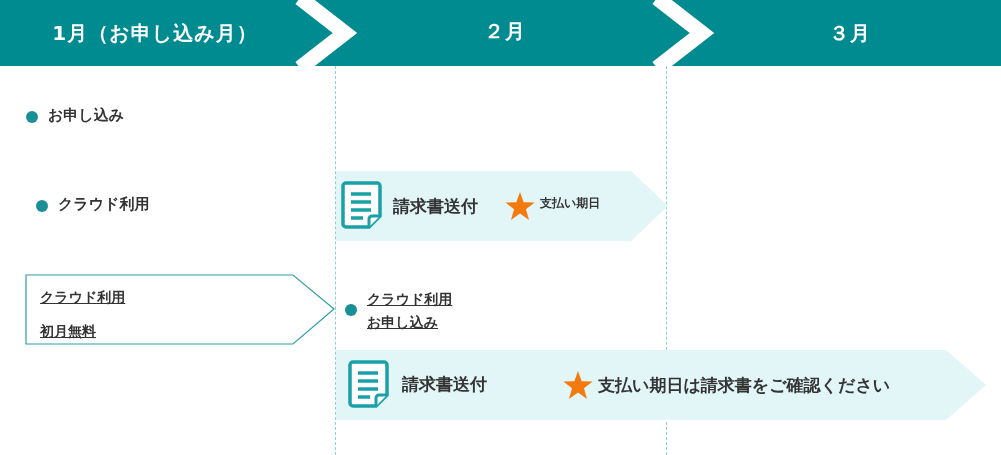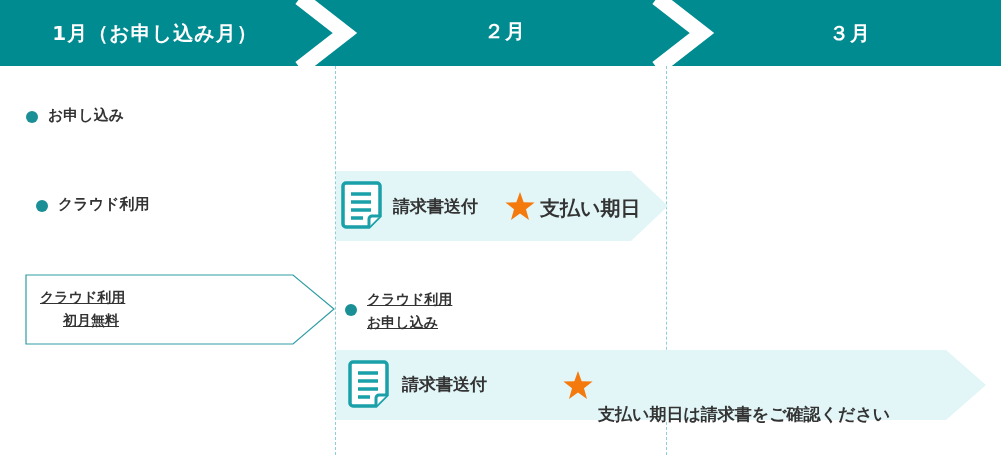--- a/index.html
+++ b/index.html
@@ -42,40 +42,40 @@
   <path d="M39,35 H31 A3,3 0 0 0 28,38 V46" fill="#ffffff" stroke="#1aa0a8" stroke-width="3"></path>
   <line x1="10" y1="13" x2="30" y2="13" stroke="#1aa0a8" stroke-width="3.5"></line>
   <line x1="10" y1="21" x2="30" y2="21" stroke="#1aa0a8" stroke-width="3.5"></line>
   <line x1="10" y1="29" x2="30" y2="29" stroke="#1aa0a8" stroke-width="3.5"></line>
   <line x1="10" y1="37" x2="22" y2="37" stroke="#1aa0a8" stroke-width="3.5"></line>
 </svg>
 <div class="label" style="left:393px;top:195px;font-size:17px;">請求書送付</div>
 <svg class="abs" style="left:505px;top:192px" width="30" height="28" viewBox="0 0 24 23">
   <polygon points="12,0 15,8.5 24,8.7 16.9,14.1 19.4,23 12,17.7 4.6,23 7.1,14.1 0,8.7 9,8.5" fill="#f57a0d"></polygon>
 </svg>
-<div class="label" style="left:540px;top:195px;font-size:20px;">支払い期日</div>
+<div class="label" style="left:540px;top:195px;font-size:12px;">支払い期日</div>
 
 <svg class="abs" style="left:25px;top:274px" width="312" height="71" viewBox="0 0 312 71">
   <polygon points="1,1 268,1 309,35 268,70 1,70" fill="#ffffff" stroke="#2f9da3" stroke-width="1.2"></polygon>
 </svg>
 <div class="label2" style="left:40px;top:286px;">クラウド利用</div>
-<div class="label2" style="left:40px;top:309px;margin-left:23px;">初月無料</div>
+<div class="label2" style="left:40px;top:320px;">初月無料</div>
 
 <div class="dot" style="left:345px;top:304px;"></div>
 <div class="label2" style="left:367px;top:288px;">クラウド利用</div>
 <div class="label2" style="left:367px;top:311px;">お申し込み</div>
 
 <svg class="abs" style="left:336px;top:350px" width="650" height="70" viewBox="0 0 650 70">
   <polygon points="0,0 610,0 650,35 610,70 0,70" fill="#e2f5f7"></polygon>
 </svg>
 <svg class="abs" style="left:348px;top:360px" width="42" height="48" viewBox="0 0 42 48">
   <path d="M5,2 H36 A3,3 0 0 1 39,5 V35 L28,46 H5 A3,3 0 0 1 2,43 V5 A3,3 0 0 1 5,2 Z" fill="#ffffff" stroke="#1aa0a8" stroke-width="3.5"></path>
   <path d="M39,35 H31 A3,3 0 0 0 28,38 V46" fill="#ffffff" stroke="#1aa0a8" stroke-width="3"></path>
   <line x1="10" y1="13" x2="30" y2="13" stroke="#1aa0a8" stroke-width="3.5"></line>
   <line x1="10" y1="21" x2="30" y2="21" stroke="#1aa0a8" stroke-width="3.5"></line>
   <line x1="10" y1="29" x2="30" y2="29" stroke="#1aa0a8" stroke-width="3.5"></line>
   <line x1="10" y1="37" x2="22" y2="37" stroke="#1aa0a8" stroke-width="3.5"></line>
 </svg>
 <div class="label" style="left:402px;top:373px;font-size:17px;">請求書送付</div>
 <svg class="abs" style="left:563px;top:371px" width="30" height="28" viewBox="0 0 24 23">
   <polygon points="12,0 15,8.5 24,8.7 16.9,14.1 19.4,23 12,17.7 4.6,23 7.1,14.1 0,8.7 9,8.5" fill="#f57a0d"></polygon>
 </svg>
-<div class="label" style="left:598px;top:374px;font-size:17px;margin-top:29px;">支払い期日は請求書をご確認ください</div>
+<div class="label" style="left:598px;top:374px;font-size:17px;">支払い期日は請求書をご確認ください</div>
 
 </body></html>

